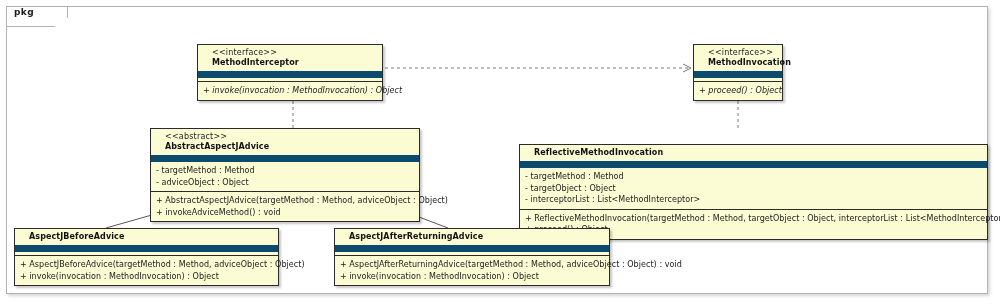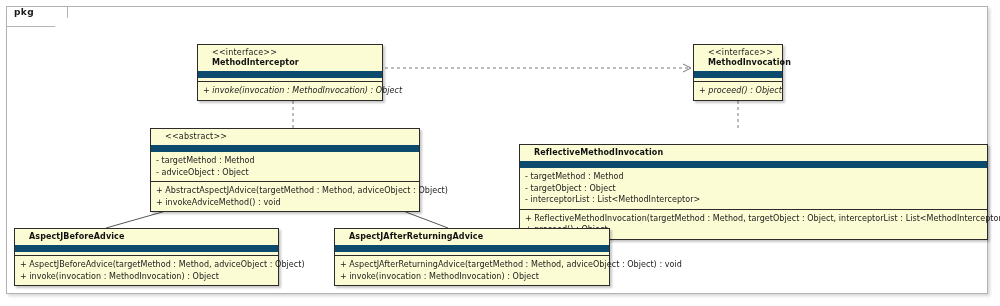--- a/index.html
+++ b/index.html
@@ -192,20 +192,21 @@
     </div>
     <div class="uml-compartment empty-thin"></div>
     <div class="uml-compartment">
       <span class="member italic">+ proceed() : Object</span>
     </div>
   </div>
 
   <div class="uml-box" style="left:150px; top:128px; width:270px;">
     <div class="uml-head">
       <span class="stereotype">&lt;&lt;abstract&gt;&gt;</span>
+      <span class="cls-name">AbstractAspectJAdvice</span>
     </div>
     <div class="uml-compartment">
       <span class="member">- targetMethod : Method</span>
       <span class="member">- adviceObject : Object</span>
     </div>
     <div class="uml-compartment">
       <span class="member">+ AbstractAspectJAdvice(targetMethod : Method, adviceObject : Object)</span>
       <span class="member">+ invokeAdviceMethod() : void</span>
     </div>
   </div>

